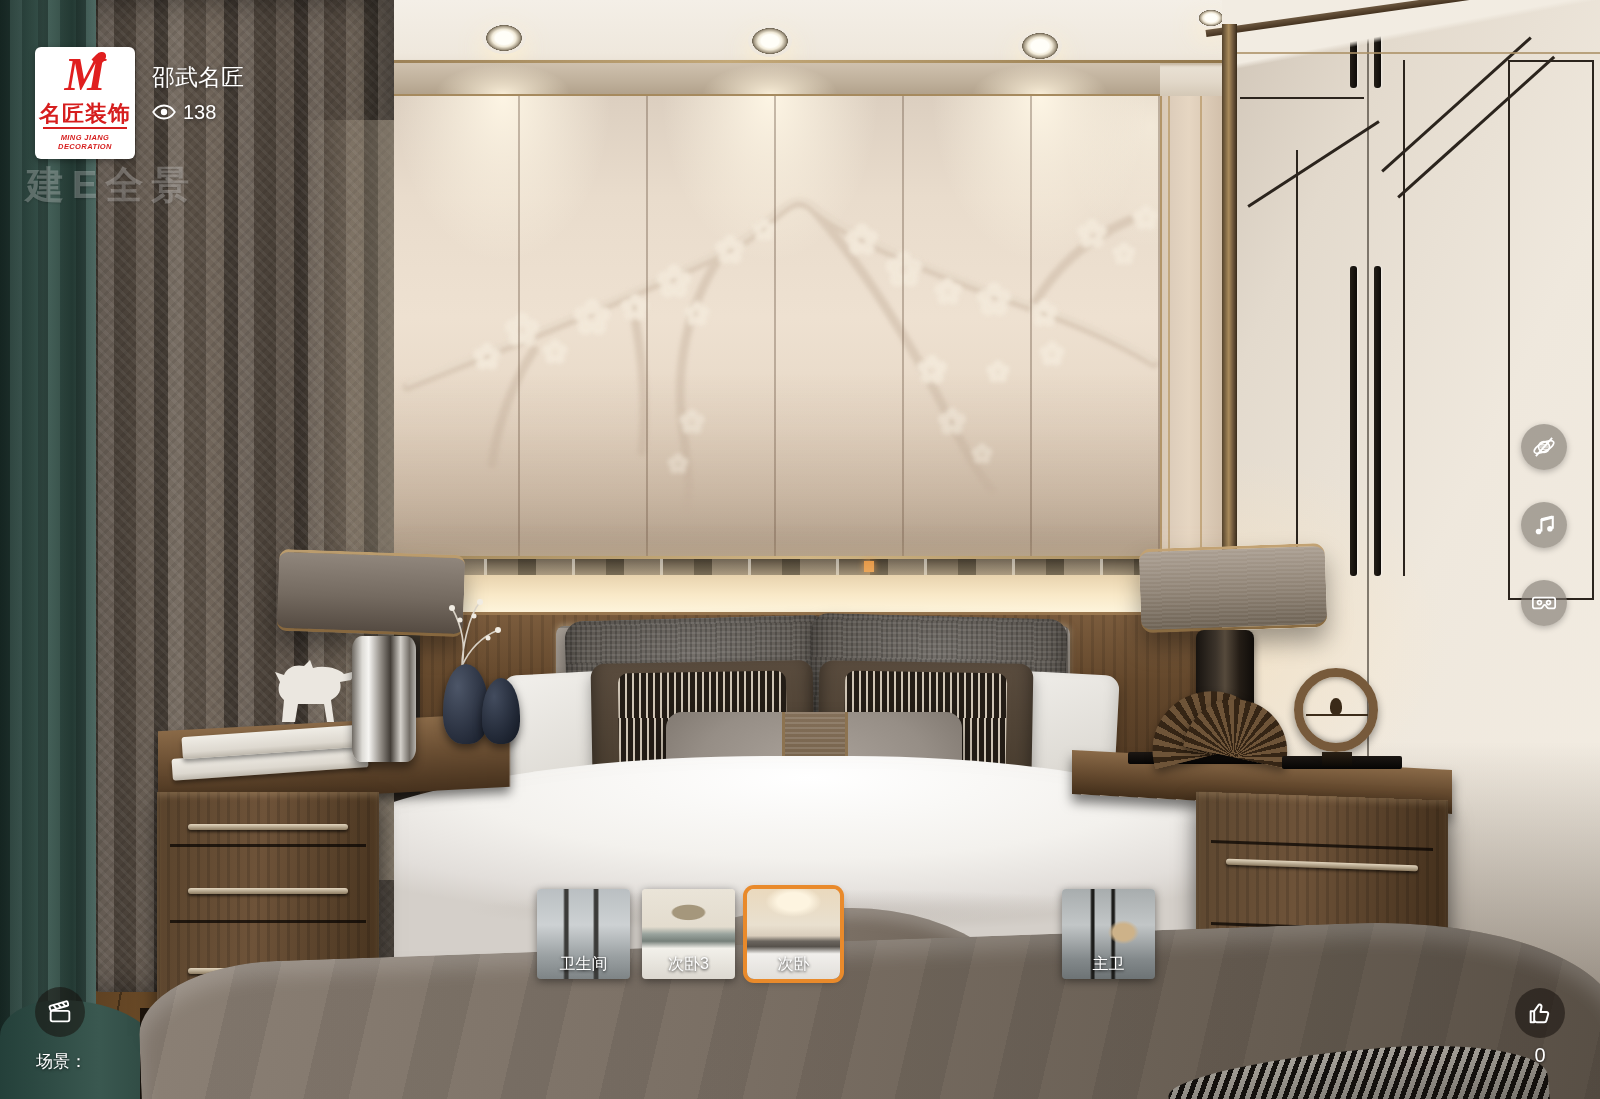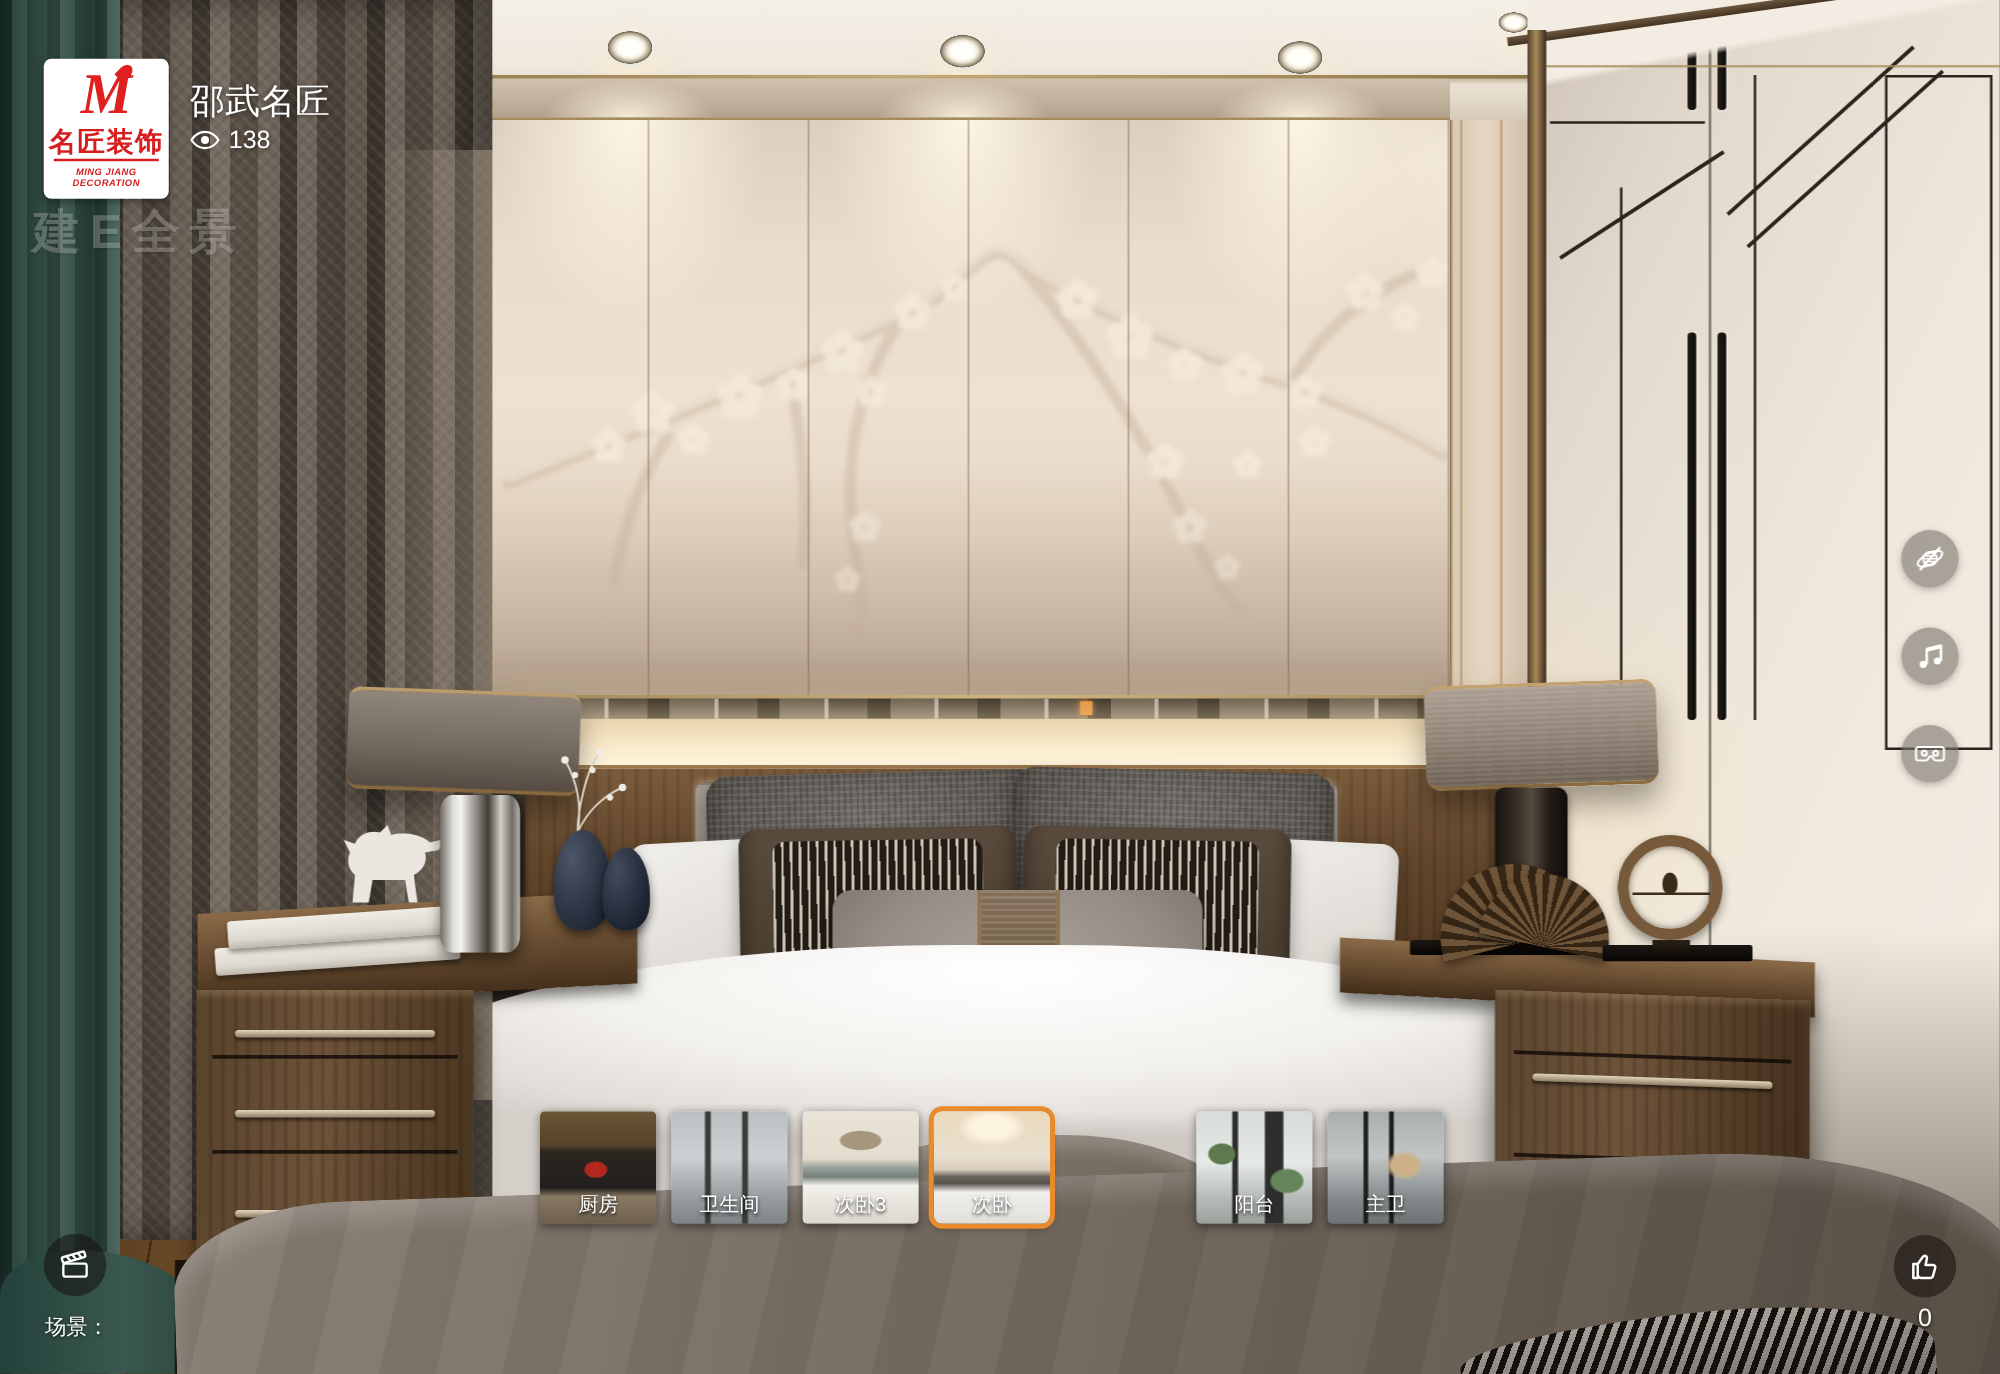--- a/index.html
+++ b/index.html
@@ -233,21 +233,21 @@
   .watermark{left:26px;top:160px;font-size:38px;font-weight:bold;letter-spacing:8px;
     color:rgba(255,255,255,.25);text-shadow:0 1px 2px rgba(0,0,0,.15);}
   .logo-card{left:35px;top:47px;width:100px;height:112px;background:#fff;border-radius:6px;
     box-shadow:0 2px 6px rgba(0,0,0,.35);overflow:hidden;text-align:center;}
   .logo-m{left:0;top:2px;width:100%;height:52px;color:#e01f1f;font-size:46px;line-height:52px;
     font-family:"Liberation Serif",serif;font-style:italic;font-weight:bold;}
   .logo-flame{left:60px;top:4px;width:10px;height:14px;border-radius:50% 50% 50% 0;transform:rotate(45deg);background:#e01f1f;}
   .logo-name{left:0;top:52px;width:100%;color:#d61e1e;font-size:22px;font-weight:bold;letter-spacing:1px;}
   .logo-line{left:8px;top:80px;width:84px;height:2px;background:#d61e1e;}
   .logo-sub{left:0;top:86px;width:100%;color:#d61e1e;font-size:7.5px;font-style:italic;font-weight:bold;letter-spacing:.4px;}
-  .pano-title{left:152px;top:62px;font-size:28px;color:#fff;text-shadow:0 1px 4px rgba(0,0,0,.6);}
+  .pano-title{left:152px;top:62px;font-size:23px;color:#fff;text-shadow:0 1px 4px rgba(0,0,0,.6);}
   .views-row{left:152px;top:100px;height:24px;display:flex;align-items:center;gap:7px;}
   .views-count{position:static;color:#fff;font-size:20px;text-shadow:0 1px 4px rgba(0,0,0,.6);}
   .eye-svg{position:static;width:24px;height:16px;}
 
   .ctrl{width:46px;height:46px;border-radius:50%;background:rgba(124,118,110,.62);
     display:flex;align-items:center;justify-content:center;cursor:pointer;
     box-shadow:0 2px 6px rgba(0,0,0,.25);}
   .ctrl svg{position:static;width:26px;height:26px;}
   .ctrl.gyro{left:1521px;top:424px;}
   .ctrl.music{left:1521px;top:502px;}
@@ -503,34 +503,28 @@
   <div class="ctrl vr">
     <svg viewBox="0 0 24 24">
       <g fill="none" stroke="#fff" stroke-width="1.6">
         <path d="M3.5 7 h17 A1.8 1.8 0 0 1 22.3 8.8 v6.4 a1.8 1.8 0 0 1-1.8 1.8 h-3.9 c-.8 0-1.5-.4-1.9-1.1 l-.9-1.4 c-.55-.9-1.85-.9-2.4 0 l-.9 1.4 c-.4.7-1.1 1.1-1.9 1.1 H3.5 a1.8 1.8 0 0 1-1.8-1.8 V8.8 A1.8 1.8 0 0 1 3.5 7 z"></path>
         <circle cx="7.8" cy="11.6" r="1.8"></circle>
           <circle cx="16.2" cy="11.6" r="1.8"></circle>
       </g>
     </svg>
   </div>
 
-  <div class="thumb t2">
-    <div class="tl">厨房</div>
-  </div>
   <div class="thumb t3">
     <div class="tl">卫生间</div>
   </div>
   <div class="thumb t4">
     <div class="tl">次卧3</div>
   </div>
   <div class="thumb t5 active">
     <div class="tl">次卧</div>
-  </div>
-  <div class="thumb t7">
-    <div class="tl">阳台</div>
   </div>
   <div class="thumb t8">
     <div class="tl">主卫</div>
   </div>
 
   <div class="scene-btn">
     <svg viewBox="0 0 24 24">
       <g stroke="#fff" stroke-width="1.6" fill="none">
         <rect x="4" y="11" width="16" height="9" rx="1.5"></rect>
         <g transform="rotate(-16 5 11)">

